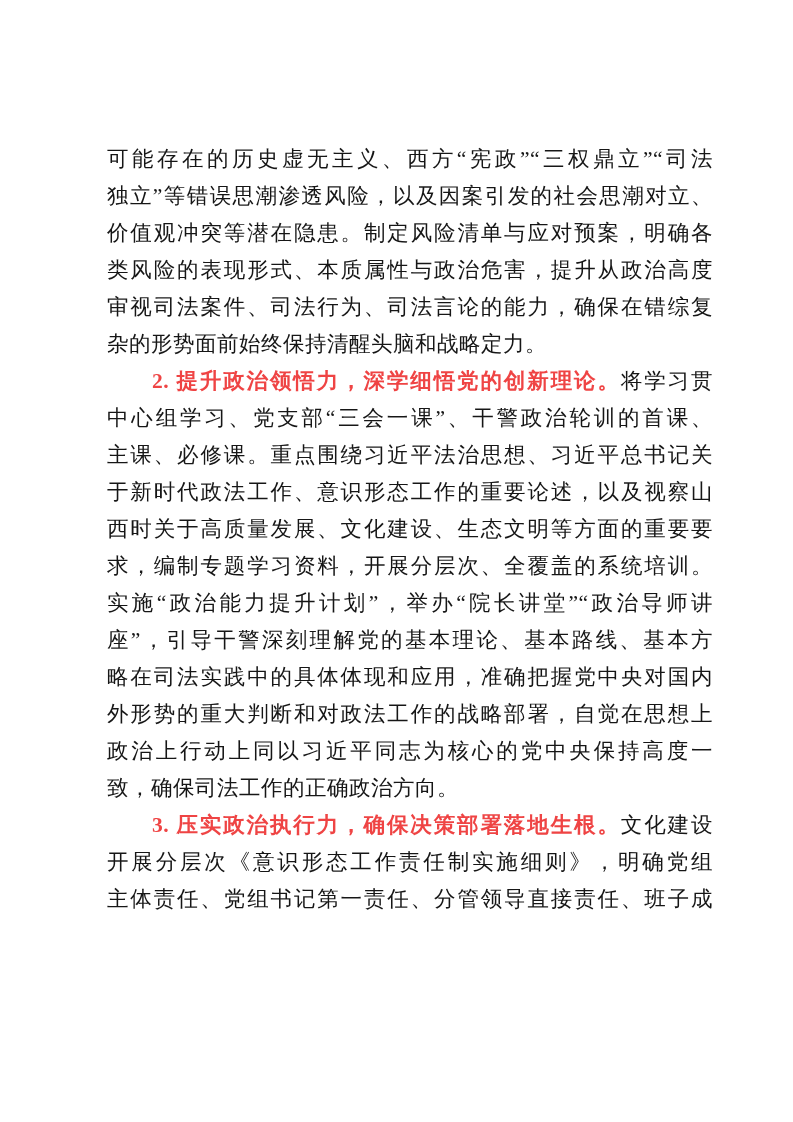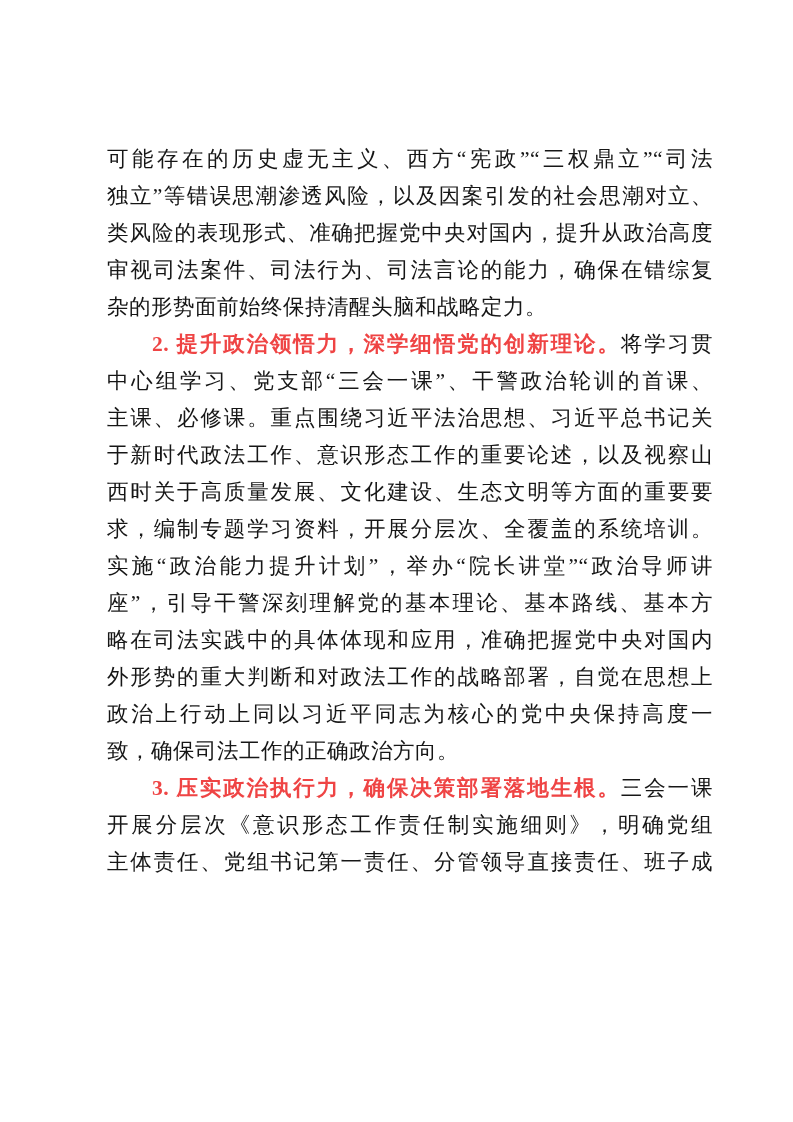--- a/index.html
+++ b/index.html
@@ -50,37 +50,38 @@
   }
 </style>
 </head>
 <body>
 
 <div class="page" style="background: rgb(255, 255, 255); color: rgb(22, 22, 22); margin-top: 41px;">
   <div class="text-block">
       <div class="paragraph">
         <div class="line"><span>可能存在的历史虚无主义、西方“宪政”“三权鼎立”“司法</span></div>
         <div class="line"><span>独立”等错误思潮渗透风险，以及因案引发的社会思潮对立、</span></div>
-        <div class="line"><span>类风险的表现形式、准确把握党中央对国内，提升从政治高度</span></div>
+        <div class="line"><span>价值观冲突等潜在隐患。制定风险清单与应对预案，明确各</span></div>
+        <div class="line"><span>类风险的表现形式、本质属性与政治危害，提升从政治高度</span></div>
         <div class="line"><span>审视司法案件、司法行为、司法言论的能力，确保在错综复</span></div>
         <div class="line final"><span>杂的形势面前始终保持清醒头脑和战略定力。</span></div>
       </div>
       <div class="paragraph">
         <div class="line indent"><b>2. 提升政治领悟力，深学细悟党的创新理论。</b><span>将学习贯</span></div>
         <div class="line"><span>中心组学习、党支部“三会一课”、干警政治轮训的首课、</span></div>
         <div class="line"><span>主课、必修课。重点围绕习近平法治思想、习近平总书记关</span></div>
         <div class="line"><span>于新时代政法工作、意识形态工作的重要论述，以及视察山</span></div>
         <div class="line"><span>西时关于高质量发展、文化建设、生态文明等方面的重要要</span></div>
         <div class="line"><span>求，编制专题学习资料，开展分层次、全覆盖的系统培训。</span></div>
         <div class="line"><span>实施“政治能力提升计划”，举办“院长讲堂”“政治导师讲</span></div>
         <div class="line"><span>座”，引导干警深刻理解党的基本理论、基本路线、基本方</span></div>
         <div class="line"><span>略在司法实践中的具体体现和应用，准确把握党中央对国内</span></div>
         <div class="line"><span>外形势的重大判断和对政法工作的战略部署，自觉在思想上</span></div>
         <div class="line"><span>政治上行动上同以习近平同志为核心的党中央保持高度一</span></div>
         <div class="line final"><span>致，确保司法工作的正确政治方向。</span></div>
       </div>
       <div class="paragraph">
-        <div class="line indent"><b>3. 压实政治执行力，确保决策部署落地生根。</b><span>三会一课</span></div>
+        <div class="line indent"><b>3. 压实政治执行力，确保决策部署落地生根。</b><span>文化建设</span></div>
         <div class="line"><span>开展分层次《意识形态工作责任制实施细则》，明确党组</span></div>
         <div class="line"><span>主体责任、党组书记第一责任、分管领导直接责任、班子成</span></div>
       </div>
     </div>
 </div>
 
 </body></html>

